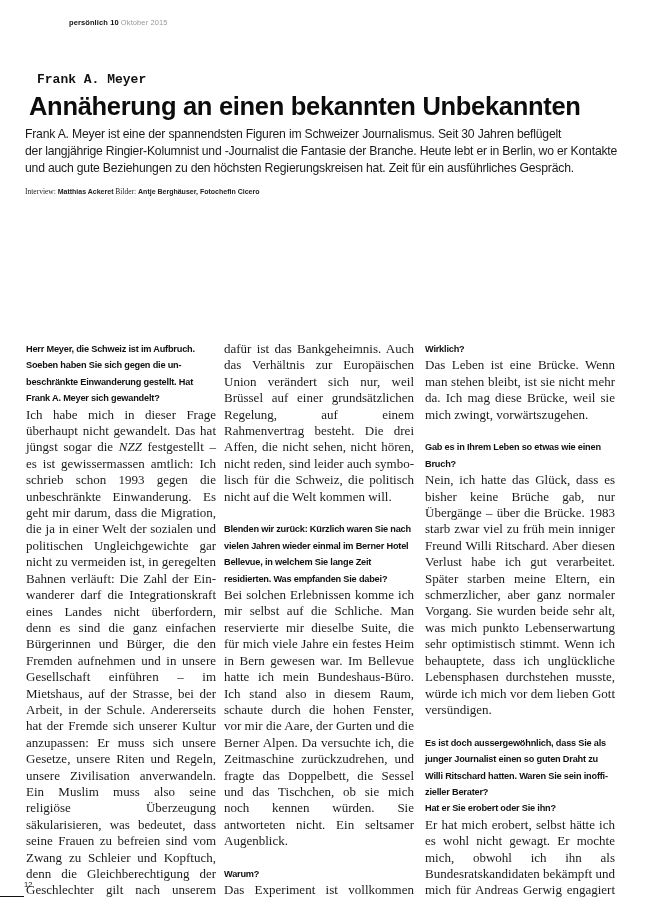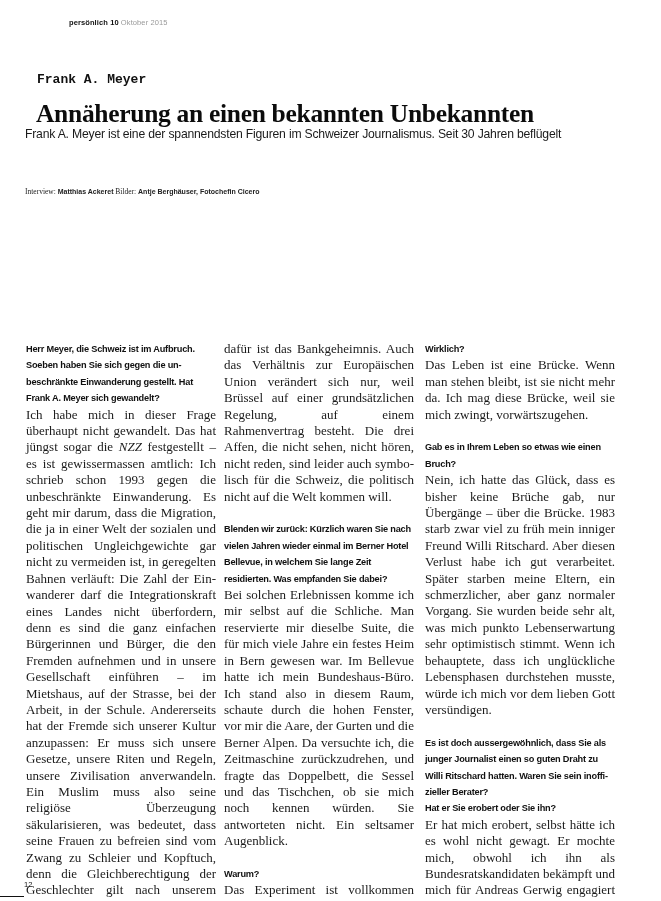--- a/index.html
+++ b/index.html
@@ -26,24 +26,26 @@
 </head>
 <body>
 
 <div class="runhead">
   <span class="sec">persönlich</span>
   <span class="num">10</span>
   <span class="date">Oktober 2015</span>
 </div>
 
 <div class="kicker">Frank A. Meyer</div>
-<h1 class="headline" style="margin:12px;font-family:Liberation Serif, serif;">Annäherung an einen bekannten Unbekannten</h1>
+<h1 class="headline" style="margin:5px;">Annäherung an einen bekannten Unbekannten</h1>
 
 <div class="intro">
   <span>Frank A. Meyer ist eine der spannendsten Figuren im Schweizer Journalismus. Seit 30 Jahren beflügelt</span>
+  <span>der langjährige Ringier-Kolumnist und -Journalist die Fantasie der Branche. Heute lebt er in Berlin, wo er Kontakte</span>
+  <span>und auch gute Beziehungen zu den höchsten Regierungskreisen hat. Zeit für ein ausführliches Gespräch.</span>
 </div>
 
 <div class="credits">
   <span>Interview:</span>
   <b>Matthias Ackeret</b>
   <span>Bilder:</span>
   <b>Antje Berghäuser, Fotochefin Cicero</b>
 </div>
 
 <div class="col col1">

